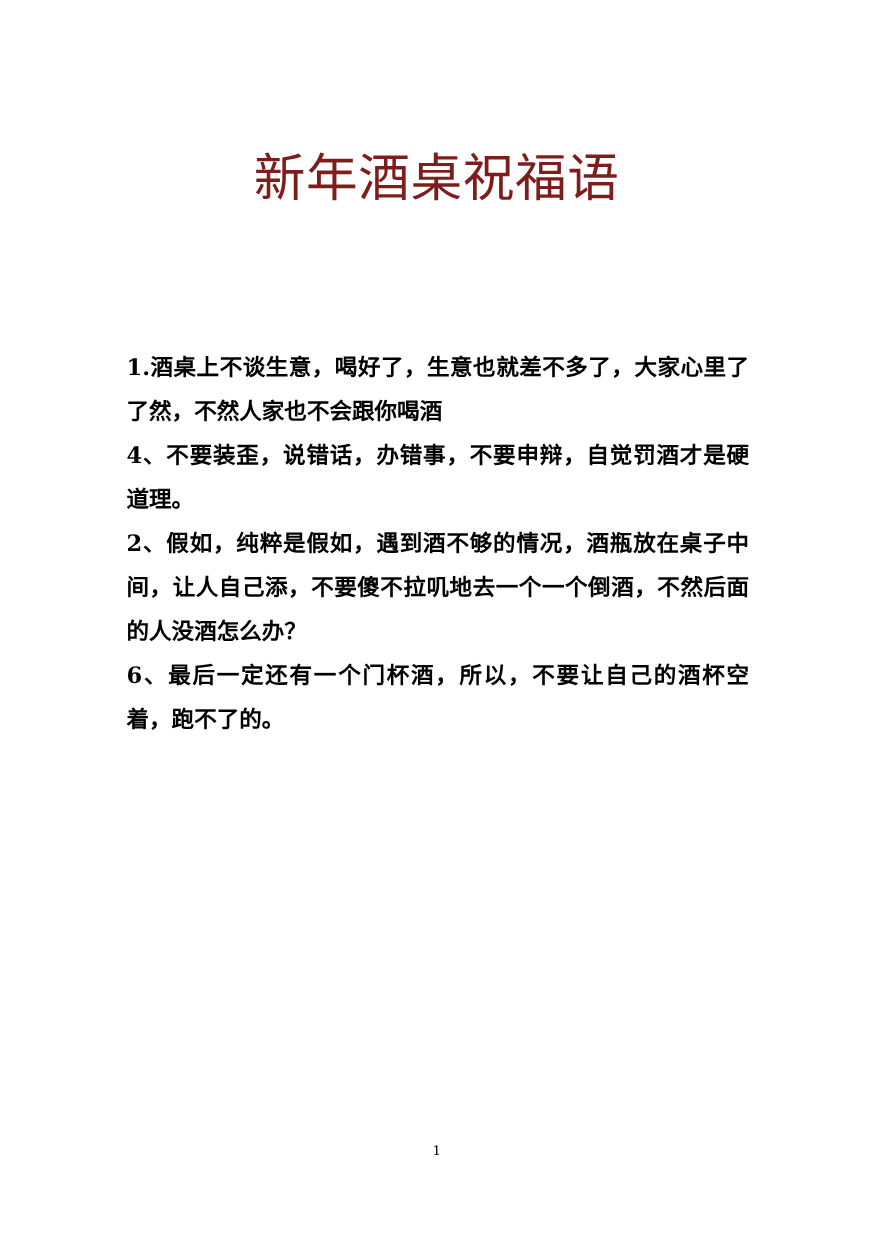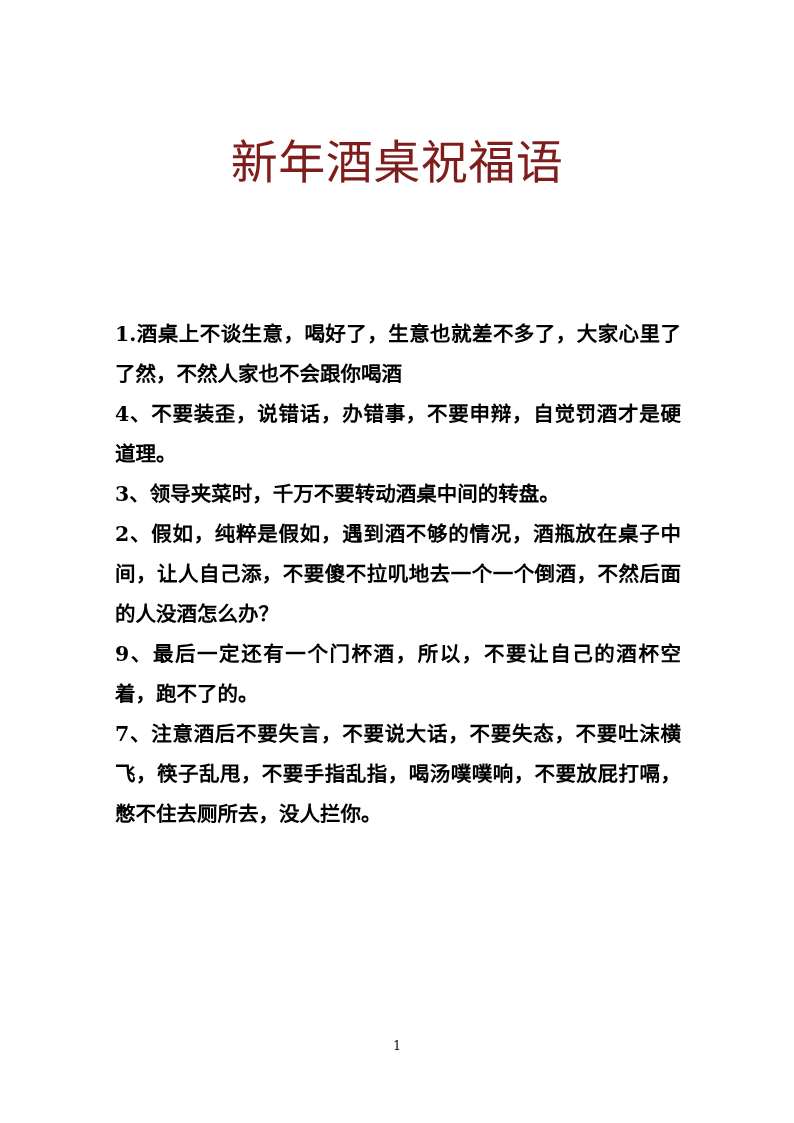--- a/index.html
+++ b/index.html
@@ -75,21 +75,19 @@
 </head>
 <body>
 
 <div class="page">
 
   <div class="doc-title">新年酒桌祝福语</div>
 
   <div class="body-block">
     <p class="para">1.酒桌上不谈生意，喝好了，生意也就差不多了，大家心里了了然，不然人家也不会跟你喝酒</p>
     <p class="para">4、不要装歪，说错话，办错事，不要申辩，自觉罚酒才是硬道理。</p>
-    <p class="para">3、领导夹菜时，千万不要转动酒桌中间的转盘。</p>
     <p class="para">2、假如，纯粹是假如，遇到酒不够的情况，酒瓶放在桌子中间，让人自己添，不要傻不拉叽地去一个一个倒酒，不然后面的人没酒怎么办？</p>
-    <p class="para">9、最后一定还有一个门杯酒，所以，不要让自己的酒杯空着，跑不了的。</p>
-    <p class="para">7、注意酒后不要失言，不要说大话，不要失态，不要吐沫横飞，筷子乱甩，不要手指乱指，喝汤噗噗响，不要放屁打嗝，憋不住去厕所去，没人拦你。</p>
+    <p class="para">6、最后一定还有一个门杯酒，所以，不要让自己的酒杯空着，跑不了的。</p>
   </div>
 
   <div class="page-number">1</div>
 
 </div>
 
 </body></html>

